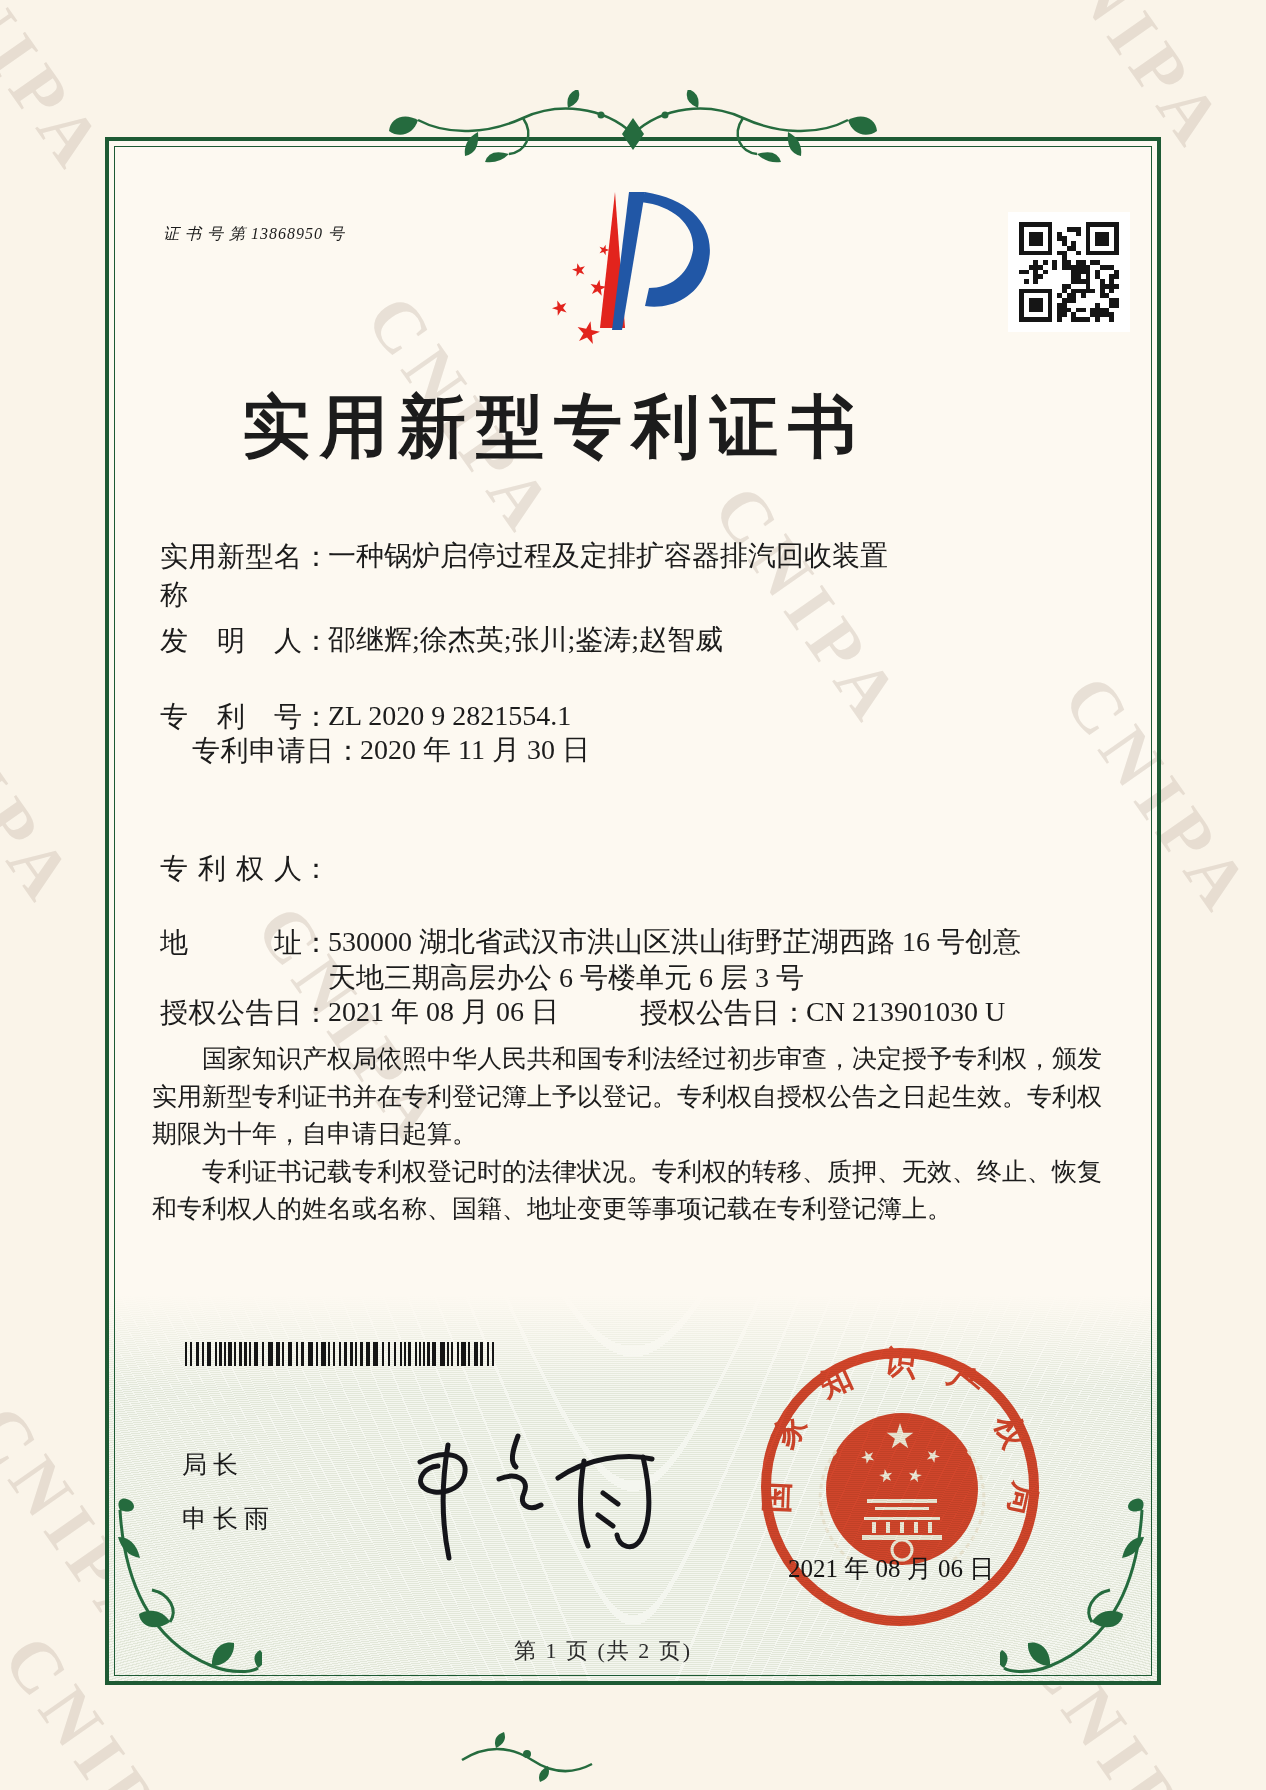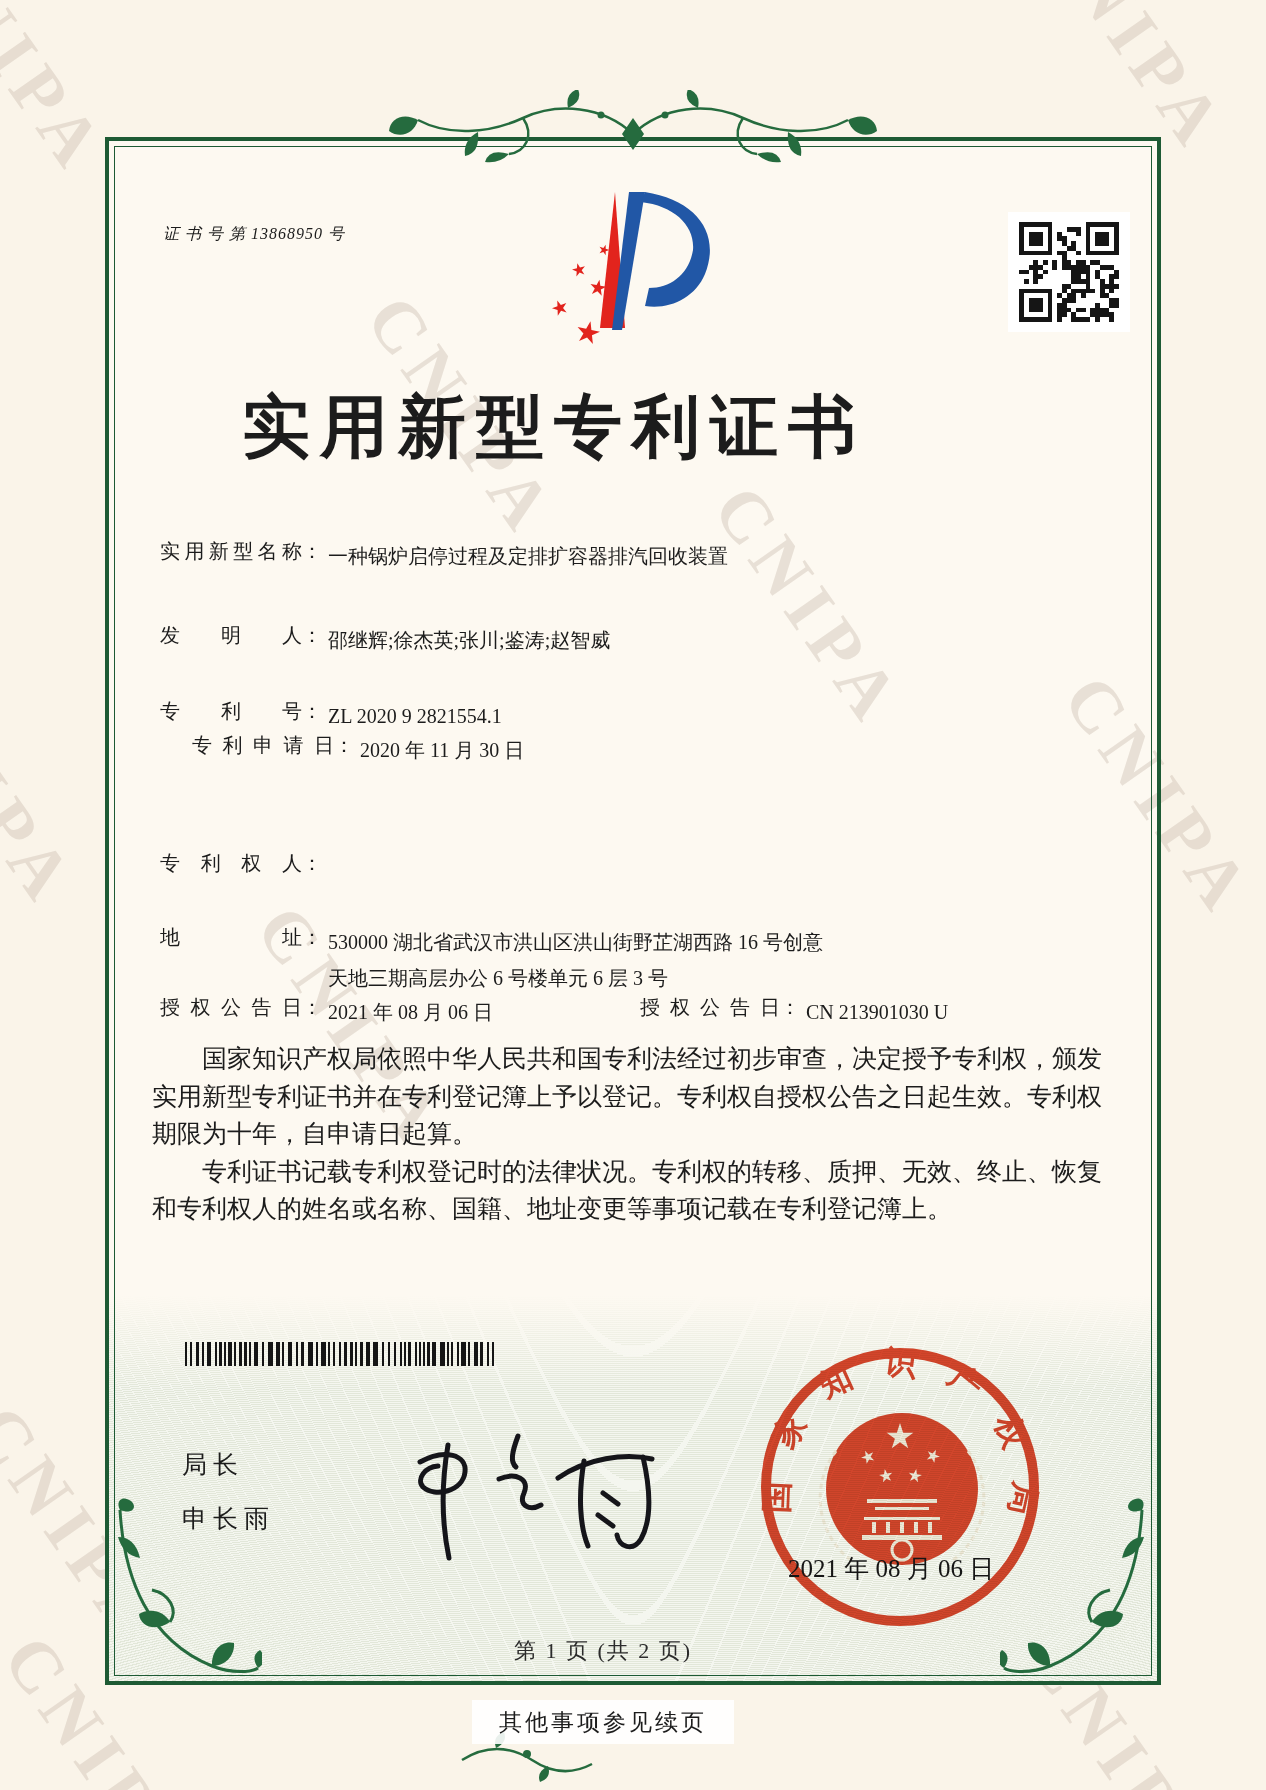--- a/index.html
+++ b/index.html
@@ -32,21 +32,21 @@
   .fl-br{left:1000px;top:1498px;width:150px;height:182px;transform:scaleX(-1);}
   .sprig{left:452px;top:1732px;width:150px;height:56px;}
   
   .cert-no{position:absolute;left:163px;top:224px;font-size:16px;letter-spacing:1px;z-index:4;font-style:italic;}
   .logo{position:absolute;left:525px;top:186px;width:210px;height:160px;z-index:4;}
   .qr-box{position:absolute;left:1008px;top:212px;width:122px;height:120px;background:#ffffff;z-index:4;}
   .qr-box svg{position:absolute;left:11px;top:10px;width:100px;height:100px;fill:#151515;}
   .title{position:absolute;left:0;width:1108px;top:382px;text-align:center;font-size:68px;
          font-weight:bold;letter-spacing:10px;z-index:4;}
   
-  .row{position:absolute;left:160px;display:flex;font-size:20px;z-index:4;align-items:flex-start;justify-content:center;}
+  .row{position:absolute;left:160px;display:flex;font-size:28px;z-index:4;align-items:flex-start;justify-content:center;}
   .rlabel{display:inline-block;width:142px;text-align:justify;text-align-last:justify;flex:none;}
   .rcolon{flex:none;width:26px;}
   .rvalue{flex:none;max-width:730px;line-height:36px;}
   .r1{top:538px;} .r2{top:622px;} .r3{top:698px;} .r4{top:732px;margin-left:32px;}
   .r5{top:850px;} .r6{top:924px;} .r7{top:994px;}
   .row-right{left:640px;}
   .row-right .rlabel{width:140px;}
   
   .paras{position:absolute;left:152px;top:1040px;width:950px;font-size:25px;line-height:37.5px;
          text-align:justify;z-index:4;}
@@ -540,15 +540,14 @@
         <rect x="162" y="185" width="4" height="11"></rect>
         <rect x="176" y="185" width="4" height="11"></rect>
         <rect x="110" y="198" width="80" height="5"></rect>
       </g>
       <circle cx="150" cy="213" r="10" fill="none" stroke="#f8efe4" stroke-width="3"></circle>
     </g>
   </svg>
   <div class="seal-date">2021 年 08 月 06 日</div>
 
   <div class="page-num">第 1 页 (共 2 页)</div>
-  <div class="note">其他事项参见续页</div>
 
 </div>
 
 </body></html>

